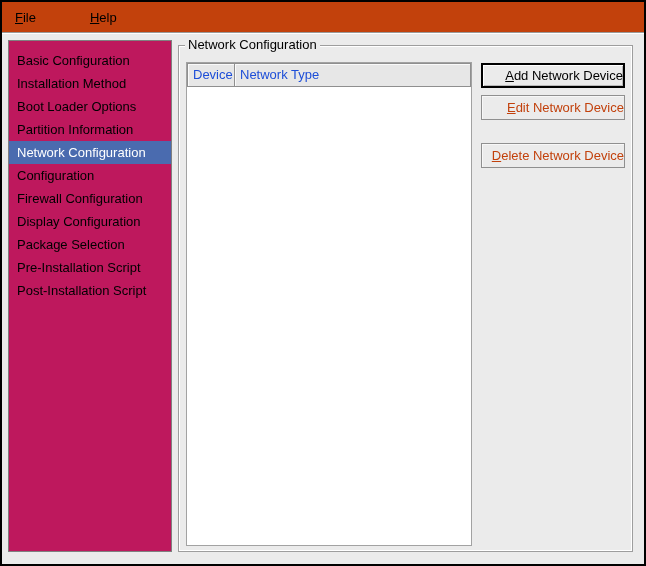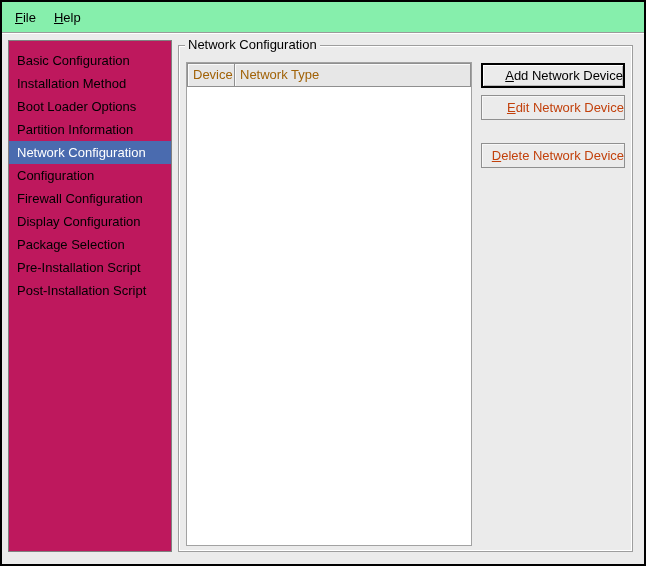--- a/index.html
+++ b/index.html
@@ -14,21 +14,22 @@
     overflow: hidden;
   }
 
   
   .menubar {
     position: absolute; left: 0; top: 0; right: 0; height: 31px;
     display: flex; align-items: center;
     padding-left: 4px;
     border-bottom: 1px solid #9a9a9a;
     box-shadow: 0 1px 0 #ffffff;
-    background: #86efac;
+    background: #c2410c;
+    gap: 36px;
   }
   .menu-item {
     display: inline-block;
     padding: 4px 9px;
     font-size: 13px; color: #000000;
     cursor: default;
   }
   .mn { display: inline-block; }
   .mn::first-letter { text-decoration: underline; }
 
@@ -74,21 +75,21 @@
     position: absolute; left: 7px; top: 16px;
     width: 286px; height: 484px;
     border: 1px solid #a2a2a2;
     background: #ffffff;
   }
   .table-header { display: flex; height: 24px; }
   .th {
     background: #e7e7e7;
     border: 1px solid #8f8f8f;
     box-shadow: inset 1px 1px 0 #fafafa;
-    font-size: 13px; color: #a16207;
+    font-size: 13px; color: #1d4ed8;
     line-height: 22px;
     padding-left: 5px;
     white-space: nowrap; overflow: hidden;
     cursor: default;
   }
   .th-device { width: 48px; }
   .th-type { flex: 1; margin-left: -1px; }
   .table-body {
     position: absolute; left: 0; right: 0; top: 24px; bottom: 0;
     background: #ffffff;

